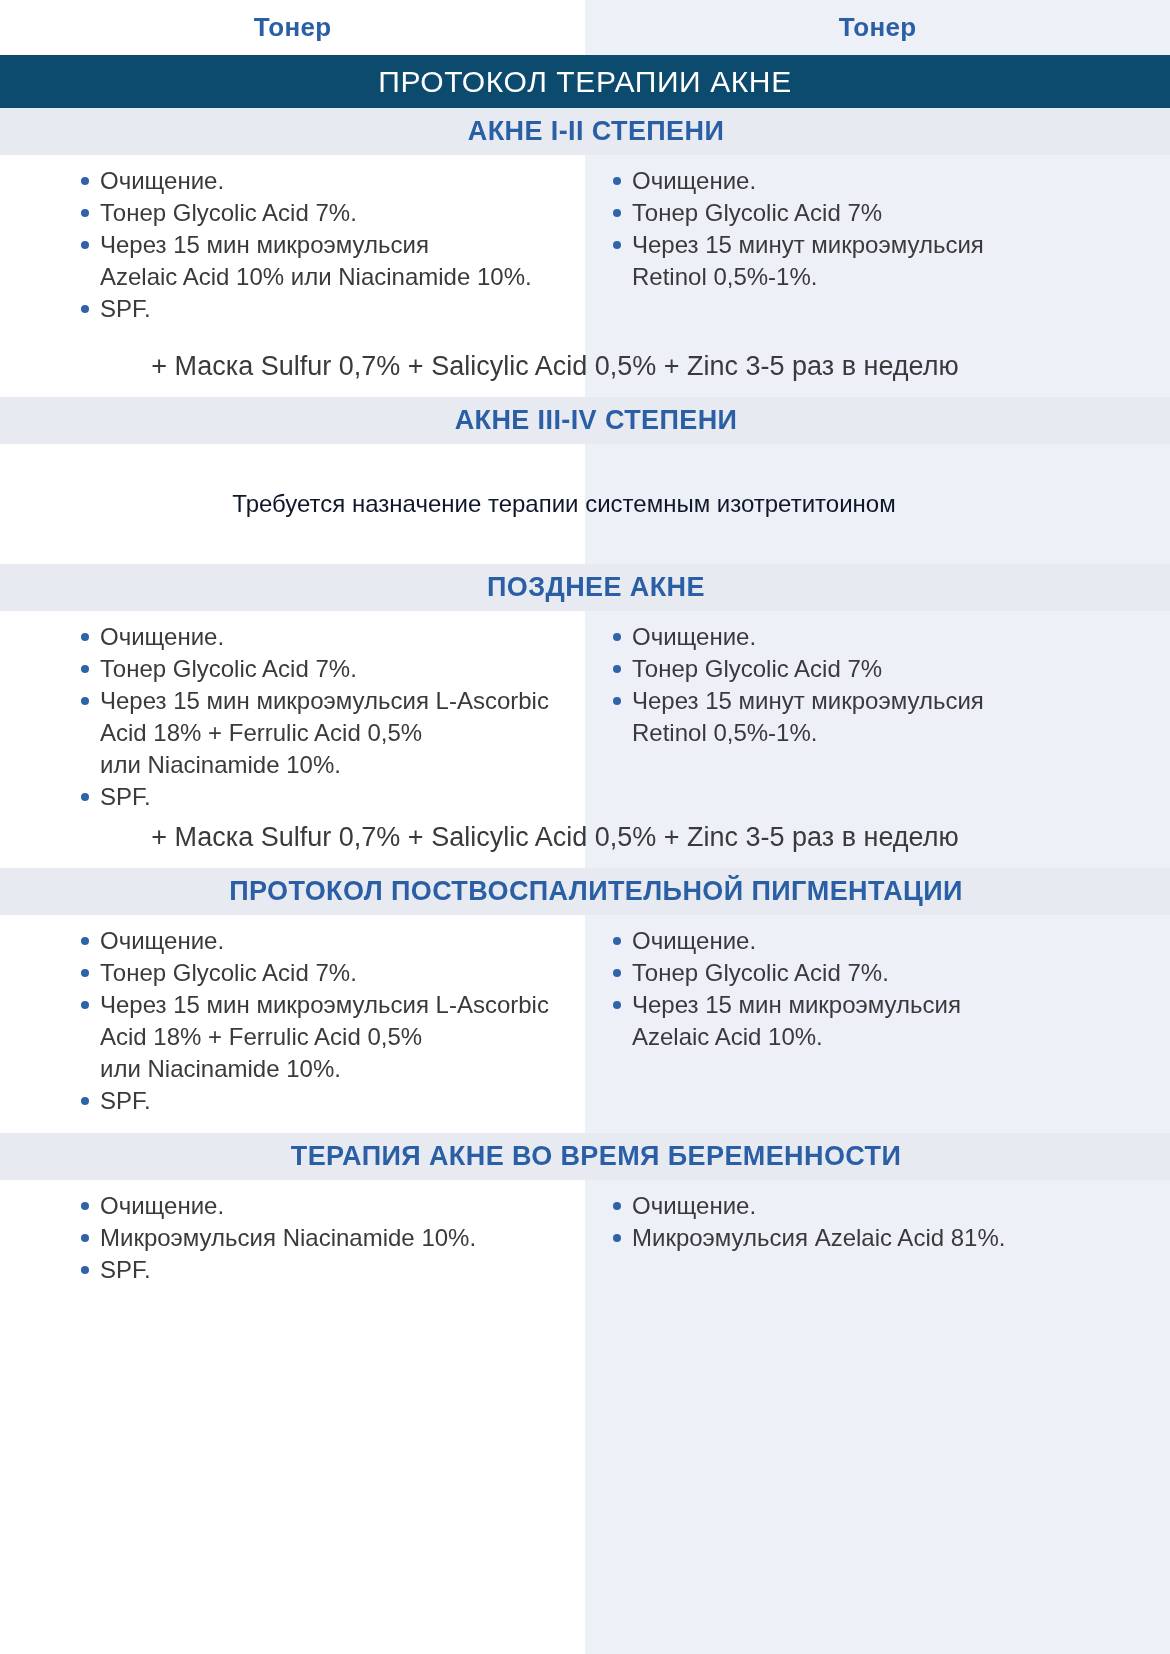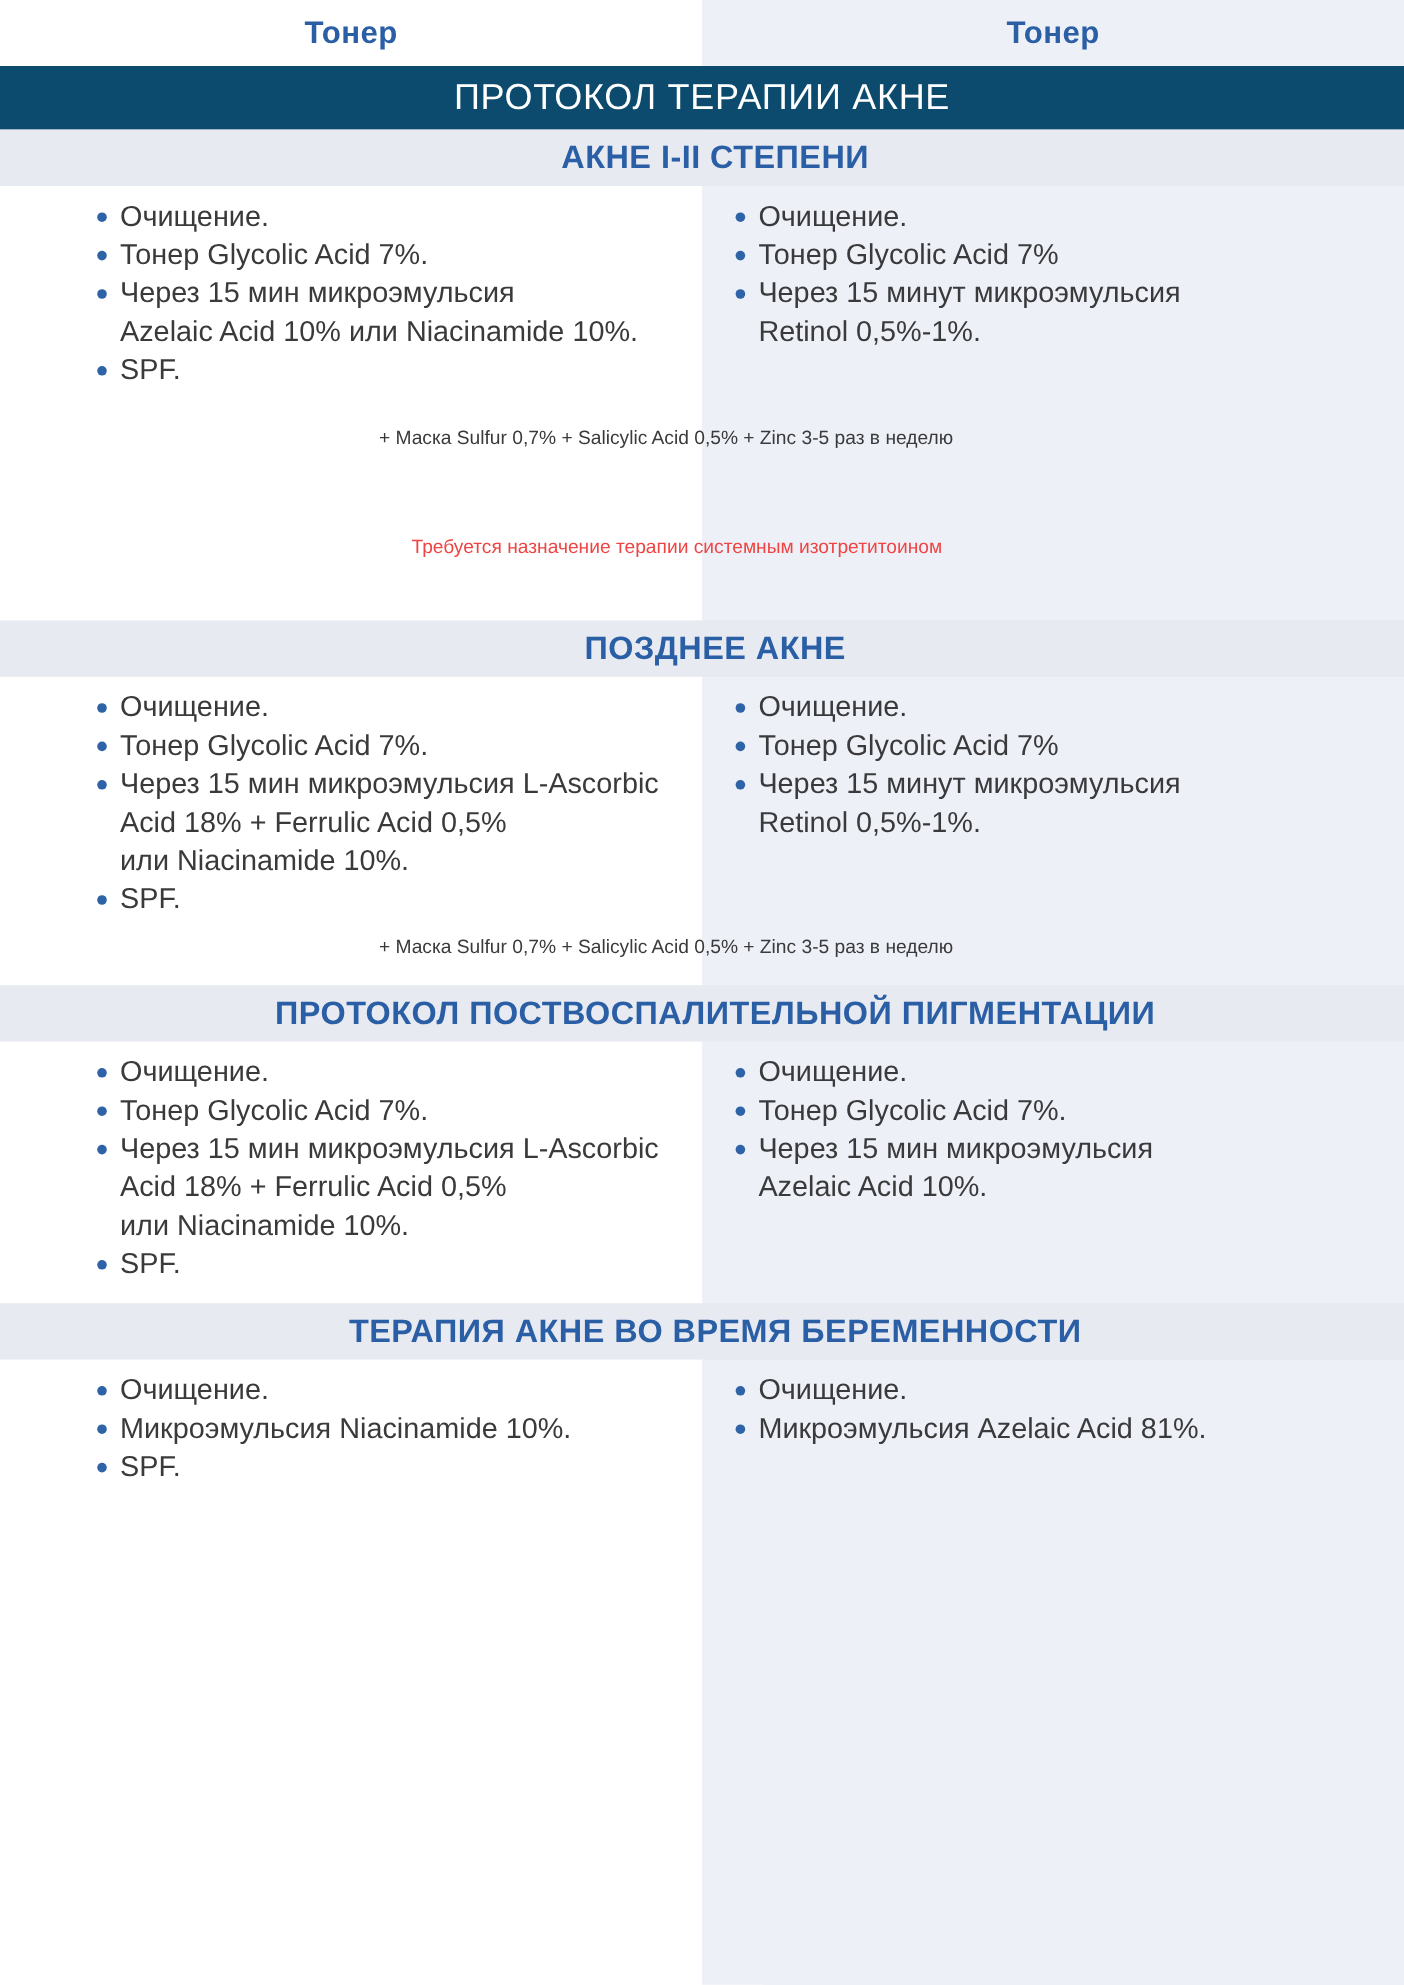--- a/index.html
+++ b/index.html
@@ -40,23 +40,23 @@
     position:relative;padding-left:19px;max-width:480px;
     color:#3a3a3c;font-size:24px;line-height:32px;white-space:pre-line;
   }
   ul.list li::before{
     content:"";position:absolute;left:0;top:12px;width:8px;height:8px;border-radius:50%;
     background:#2e63a7;
   }
 
   
   .note{height:62px;display:flex;align-items:center;justify-content:center;
-        padding-right:60px;color:#3a3a3c;font-size:16px;}
+        padding-right:60px;color:#3a3a3c;font-size:27px;}
   .statement{height:120px;display:flex;align-items:center;justify-content:center;
-        padding-right:60px;color:#ef4444;font-size:16px;margin-left:18px;}
+        padding-right:60px;color:#0f172a;font-size:24px;margin-left:18px;}
 
   .filler{flex:1 1 auto;}
 </style>
 </head>
 <body>
 
 <div class="page">
   <div class="bg-left"></div>
   <div class="bg-right"></div>
 
@@ -80,20 +80,21 @@
         </ul>
       <ul class="list evening">
           <li>Очищение.</li>
           <li>Тонер Glycolic Acid 7%</li>
           <li>Через 15 минут микроэмульсия
 Retinol 0,5%-1%.</li>
         </ul>
     </div>
     <div class="note">+ Маска Sulfur 0,7% + Salicylic Acid 0,5% + Zinc 3-5 раз в неделю</div>
 
+    <div class="band">АКНЕ III-IV СТЕПЕНИ</div>
     <div class="statement">Требуется назначение терапии системным изотретитоином</div>
 
     <div class="band">ПОЗДНЕЕ АКНЕ</div>
     <div class="lists h-s2">
       <ul class="list morning">
           <li>Очищение.</li>
           <li>Тонер Glycolic Acid 7%.</li>
           <li>Через 15 мин микроэмульсия L-Ascorbic
 Acid 18% + Ferrulic Acid 0,5%
 или Niacinamide 10%.</li>

